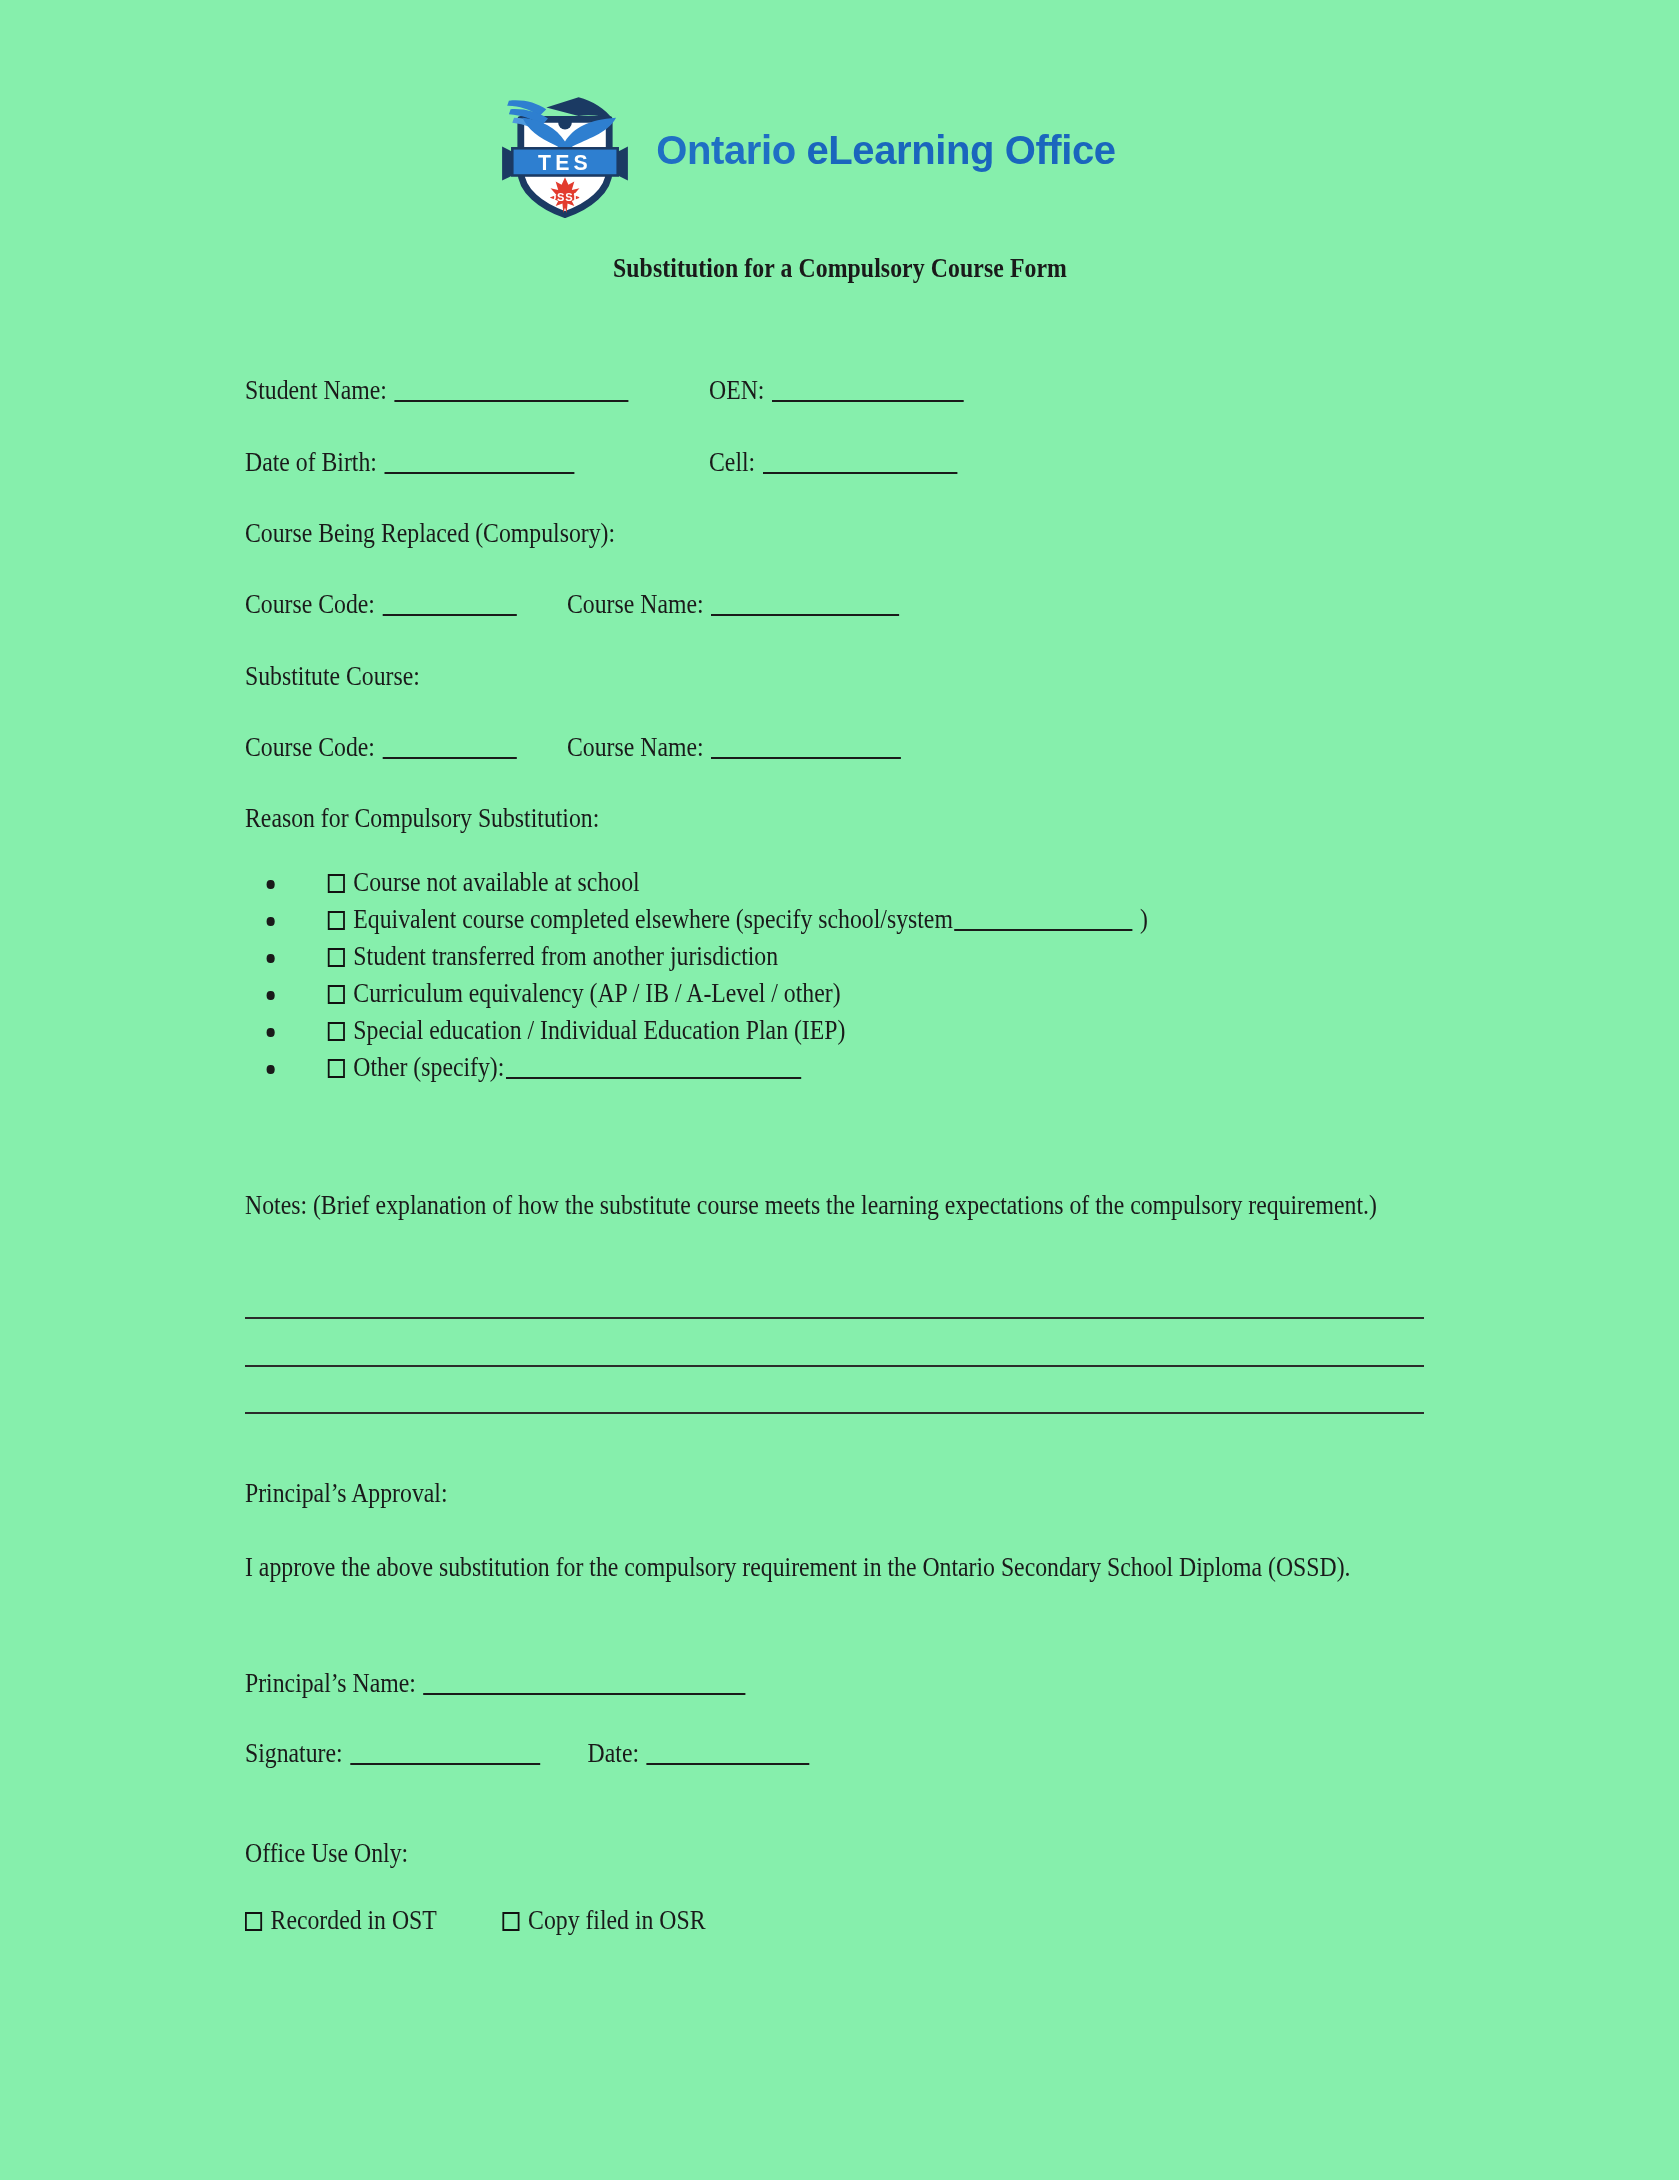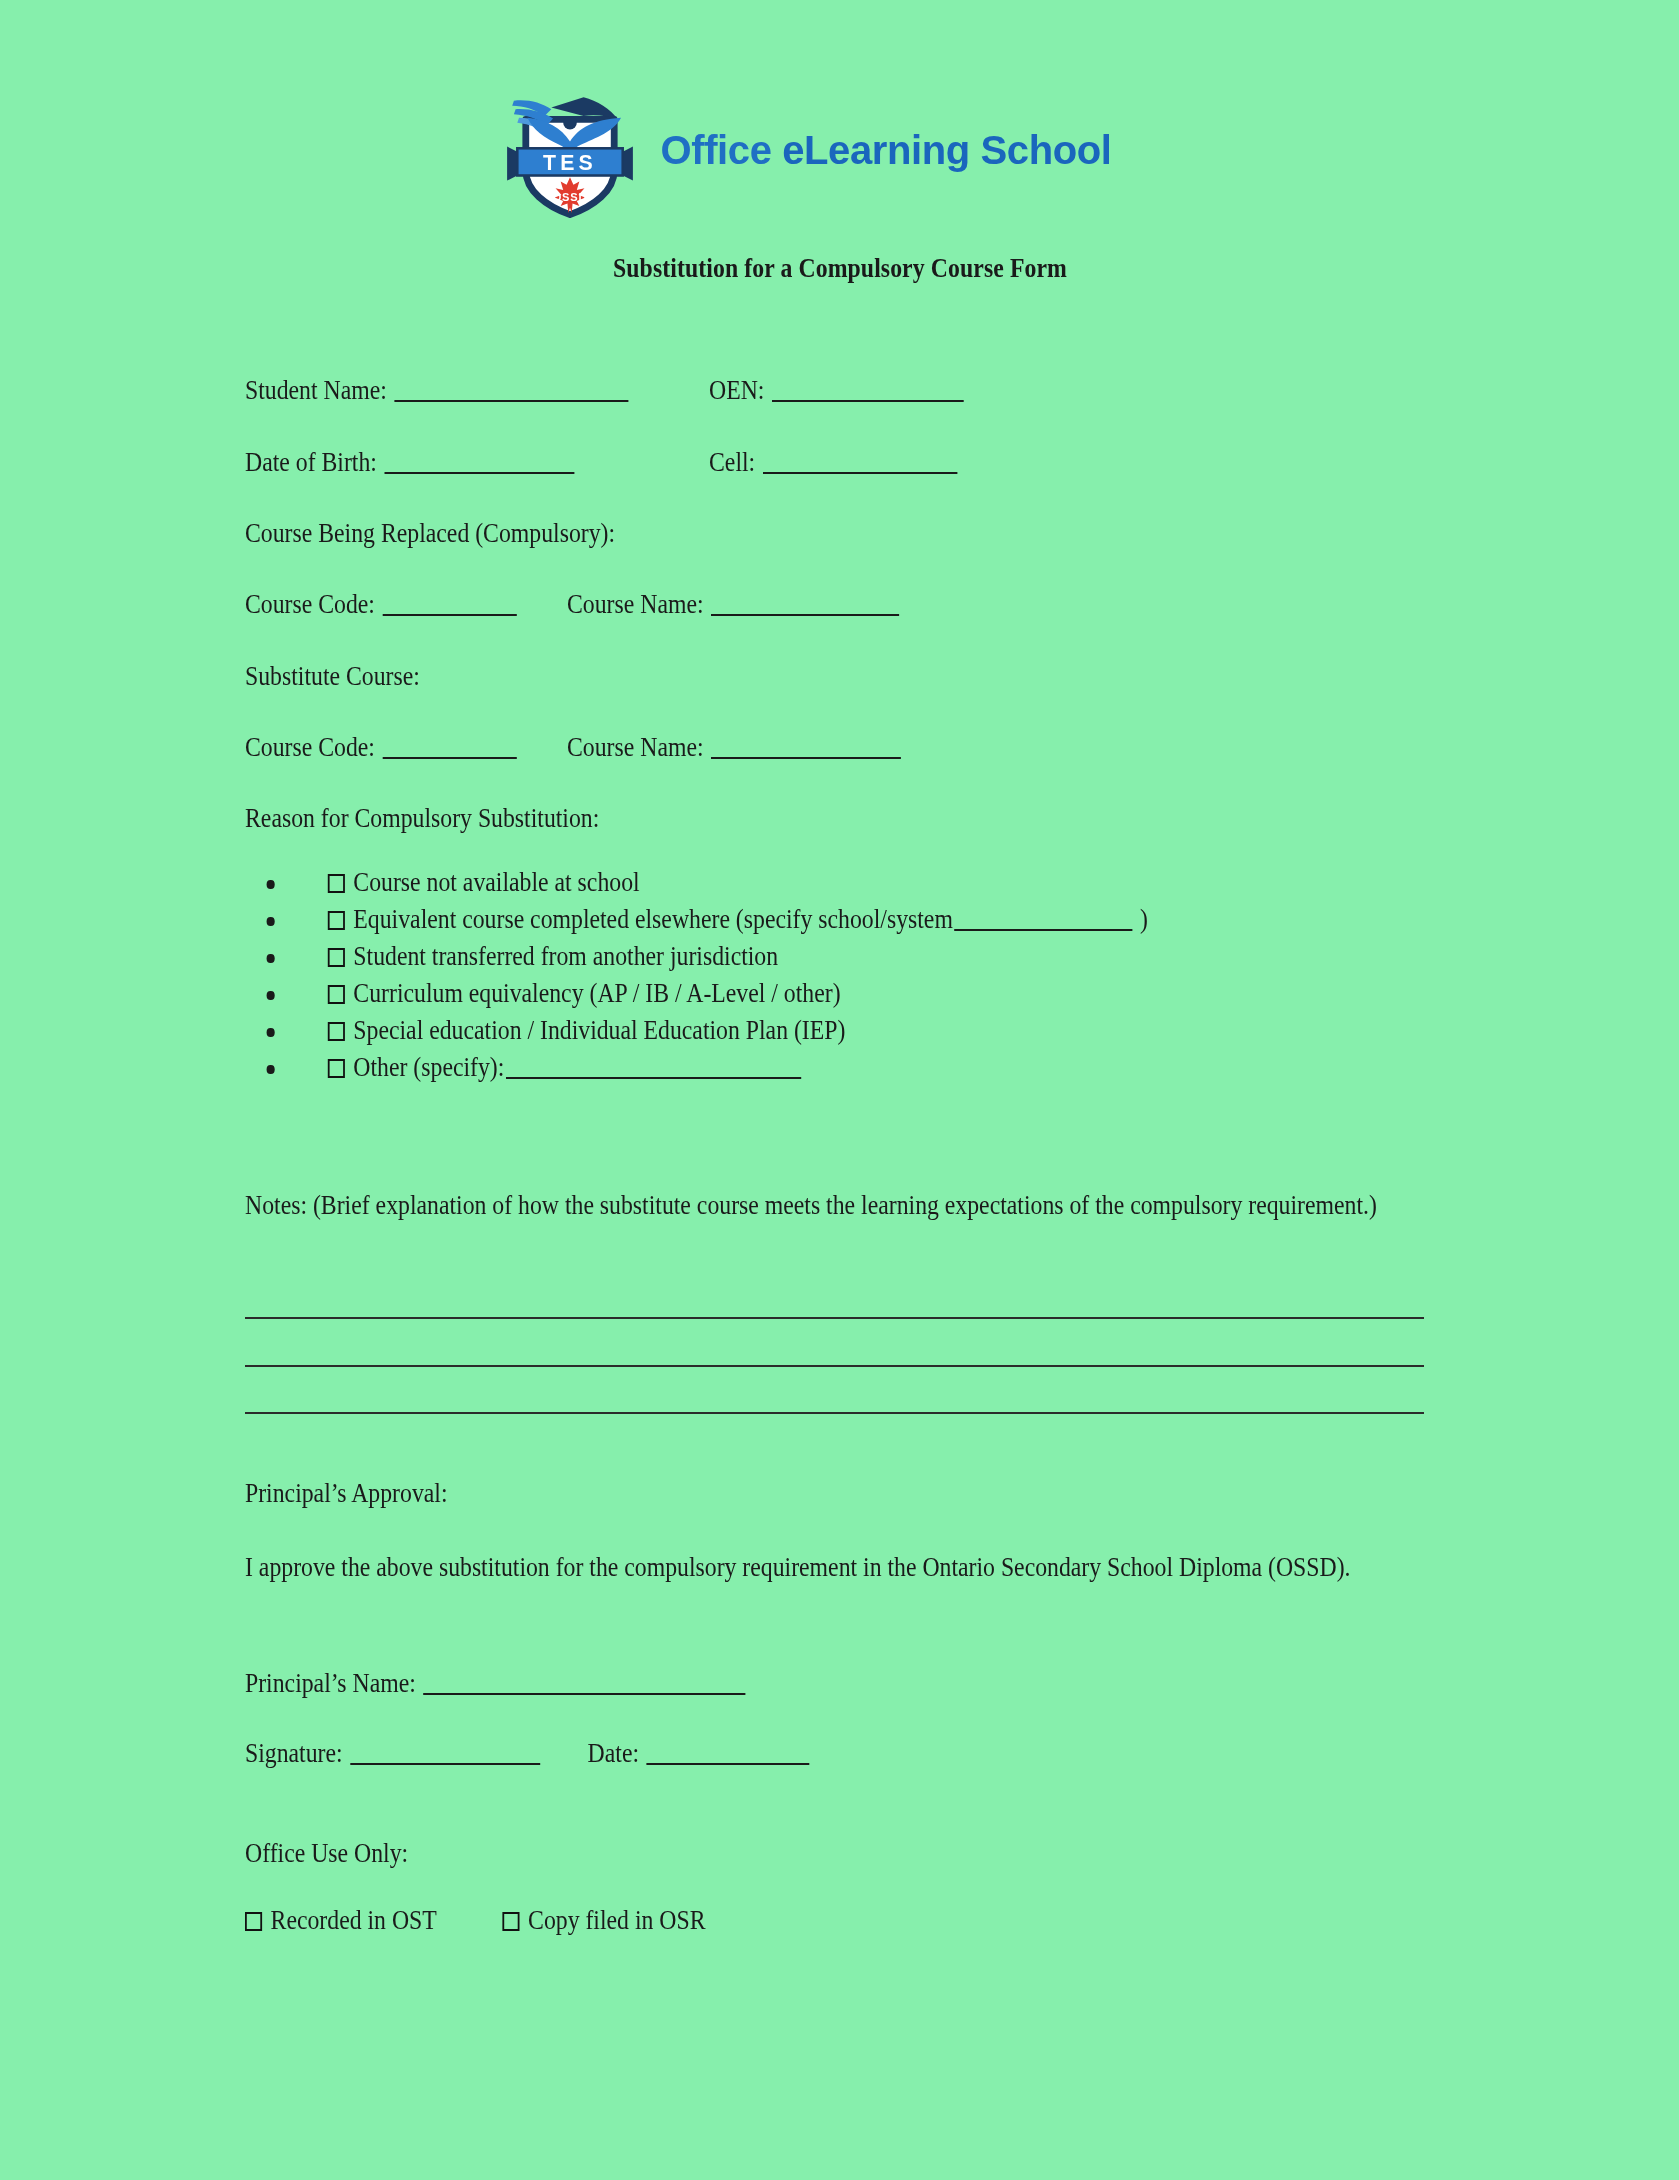--- a/index.html
+++ b/index.html
@@ -164,21 +164,21 @@
         <path d="M6 76 L22 84 L22 108 L6 116 Z" fill="#1b3a63"></path>
         <path d="M154 76 L138 84 L138 108 L154 116 Z" fill="#1b3a63"></path>
         <rect x="18" y="78" width="124" height="32" fill="#2e7fd0" stroke="#1b3a63" stroke-width="3"></rect>
         <text x="80" y="103" font-family="Liberation Sans, sans-serif" font-size="25" font-weight="700" fill="#ffffff" text-anchor="middle" letter-spacing="5">TES</text>
 
         <path d="M80 112 L84 121 L91 117 L88 127 L97 125 L90 133 L98 136 L88 140 L91 146 L83 143 L82 154 L80 148 L78 154 L77 143 L69 146 L72 140 L62 136 L70 133 L63 125 L72 127 L69 117 L76 121 Z" fill="#e23b2e"></path>
         <text x="80" y="140" font-family="Liberation Sans, sans-serif" font-size="13" font-weight="700" fill="#ffffff" text-anchor="middle" letter-spacing="1">OSSD</text>
       </svg>
 
       <div class="wordmark">
-        <span>Office </span><span class="wm-bold">eLearning School</span>
+        <span>Ontario </span><span class="wm-bold">eLearning Office</span>
       </div>
     </div>
   </div>
 
   <div class="doc-title">Substitution for a Compulsory Course Form</div>
 
   <div class="body-wrap">
 
     <div class="ln" style="top:377px">
       <span>Student Name:</span>

